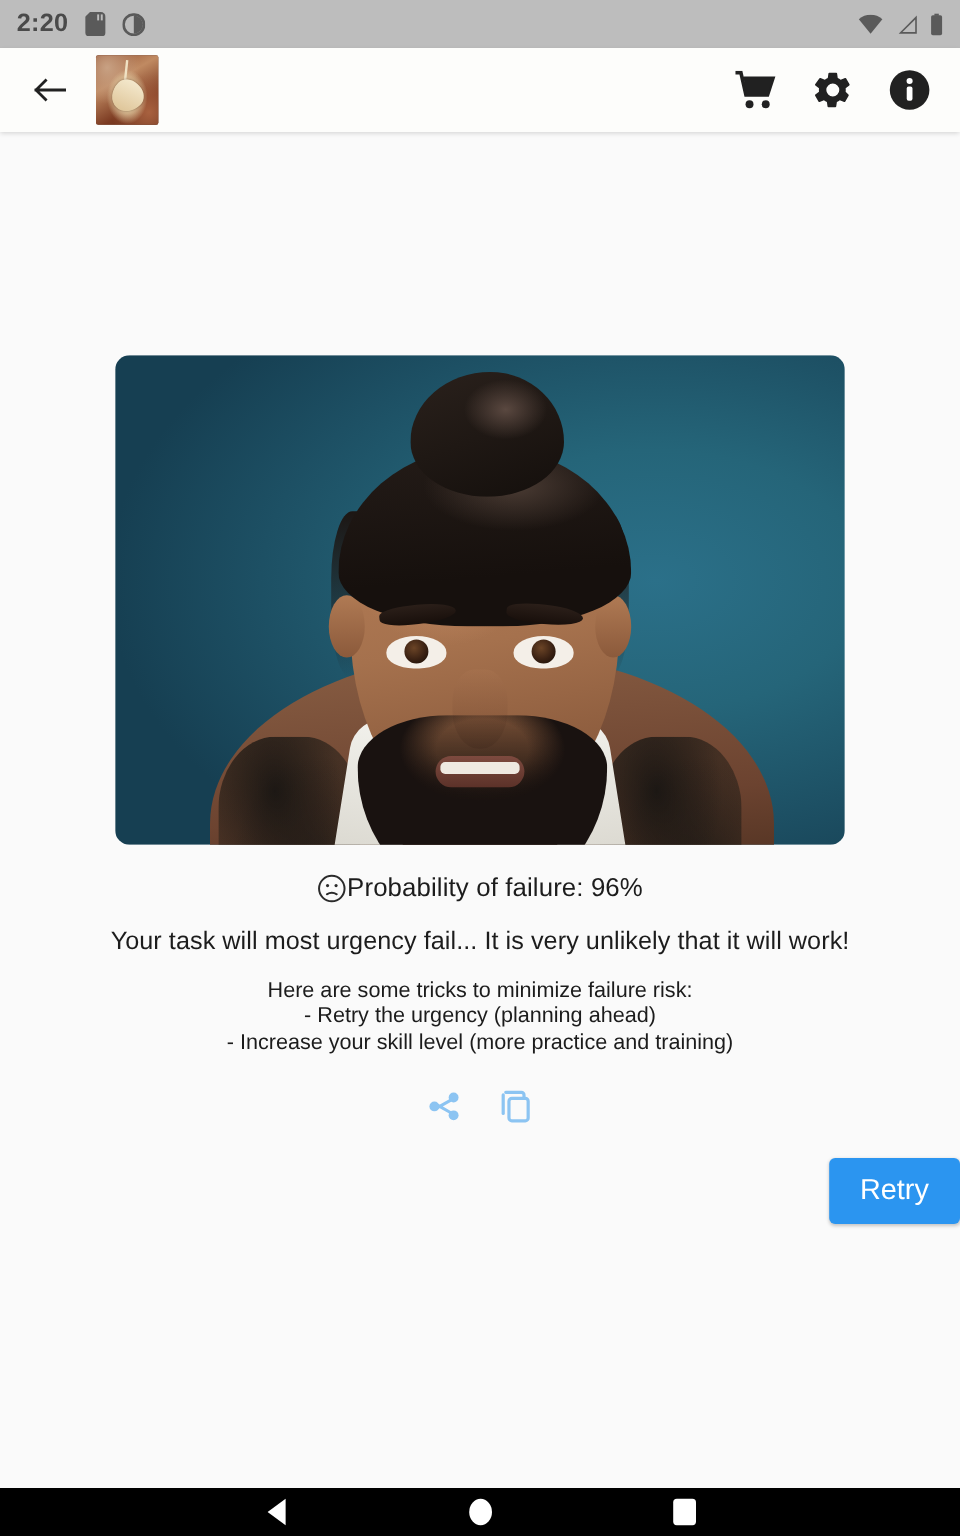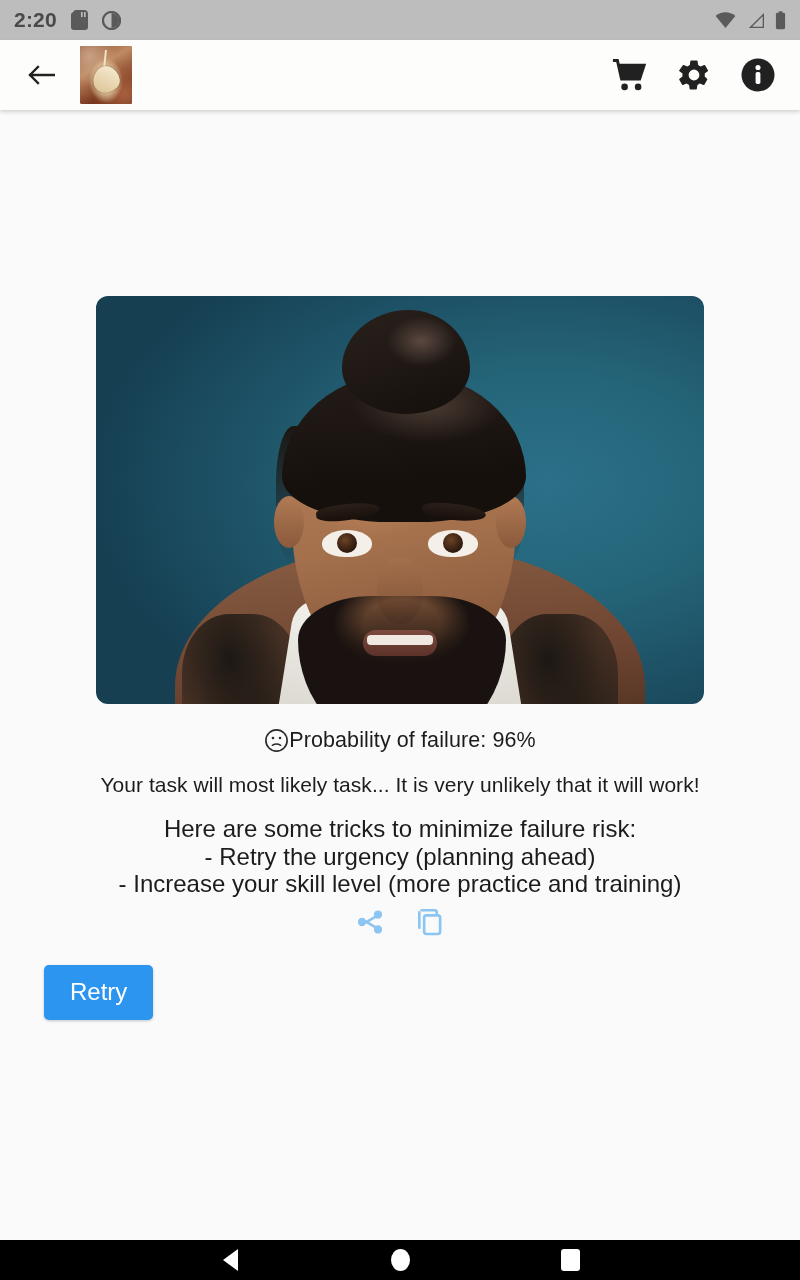--- a/index.html
+++ b/index.html
@@ -287,39 +287,39 @@
     left:0; right:0; top:663px;
     text-align:center;
     font-size:21px;
     color:#1c1c1c;
     letter-spacing:.05px;
   }
   .tips{
     position:absolute;
     left:0; right:0; top:705px;
     text-align:center;
-    font-size:24px;
+    font-size:18px;
     color:#1c1c1c;
     line-height:1.07;
   }
   .tips div{ padding:1px 0; }
   .action-icons{
     position:absolute;
     left:0; right:0; top:796px;
     display:flex;
     align-items:center;
     justify-content:center;
     gap:28px;
   }
   .act-icon{ cursor:pointer; display:flex; align-items:center; justify-content:center; }
   .retry-wrap{
     position:absolute;
-    left:16px; right:0; top:855px;
-    display:flex;
-    justify-content:flex-start;
+    left:0; right:0; top:855px;
+    display:flex;
+    justify-content:flex-end;
     margin-left:28px;
   }
   .retry-btn{
     background:#2b95f0;
     color:#ffffff;
     border:none;
     border-radius:5px;
     font-size:24px;
     font-family:"Liberation Sans", sans-serif;
     padding:15px 26px 16px;
@@ -463,21 +463,21 @@
   <div class="prob-row">
     <svg width="25" height="25" viewBox="0 0 24 24">
       <circle cx="12" cy="12" r="10.2" fill="none" stroke="#2b2b2b" stroke-width="1.6"></circle>
       <circle cx="8.6" cy="9.6" r="1.25" fill="#2b2b2b"></circle>
       <circle cx="15.4" cy="9.6" r="1.25" fill="#2b2b2b"></circle>
       <path d="M8 16.6 q4 -2.6 8 0" fill="none" stroke="#2b2b2b" stroke-width="1.5" stroke-linecap="round"></path>
     </svg>
     <span class="prob-text">Probability of failure: 96%</span>
   </div>
 
-  <div class="msg-main">Your task will most likely task... It is very unlikely that it will work!</div>
+  <div class="msg-main">Your task will most urgency fail... It is very unlikely that it will work!</div>
 
   <div class="tips">
     <div>Here are some tricks to minimize failure risk:</div>
     <div>- Retry the urgency (planning ahead)</div>
     <div>- Increase your skill level (more practice and training)</div>
   </div>
 
   <div class="action-icons">
     <div class="act-icon">
       <svg width="32" height="32" viewBox="0 0 24 24">

